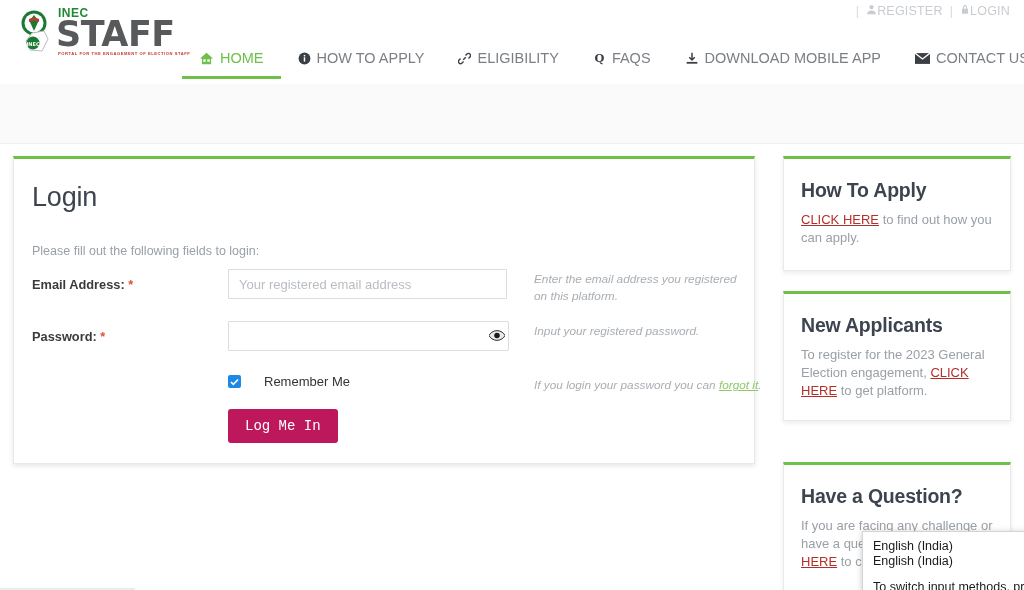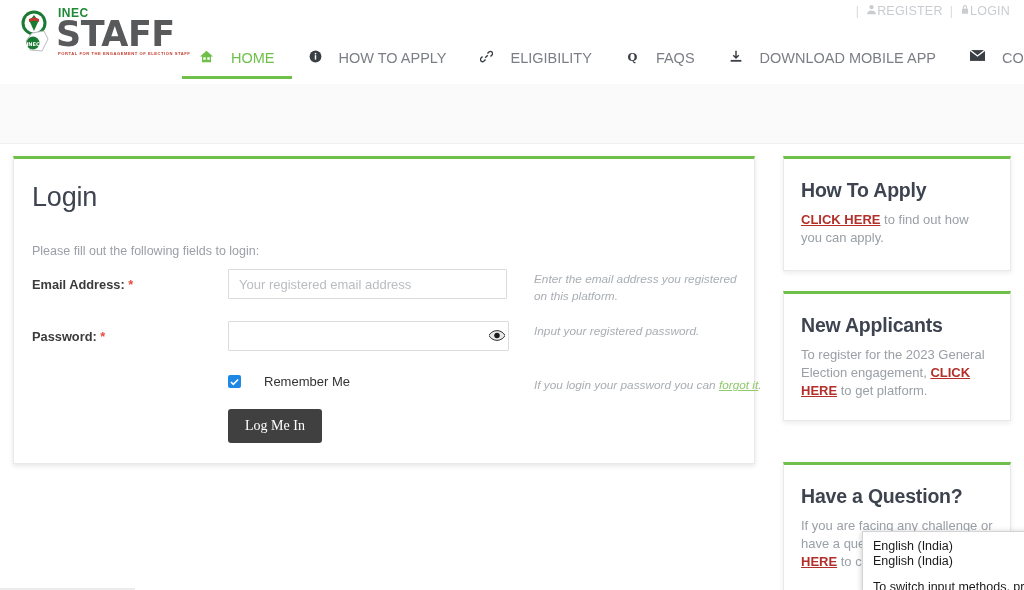--- a/index.html
+++ b/index.html
@@ -39,21 +39,21 @@
     font-size: 4.1px; color: #c0392b; letter-spacing: .55px; line-height: 7px;
     margin-left: 2px; white-space: nowrap; font-weight: bold;
   }
 
   
   .mainnav {
     position: absolute; left: 182px; top: 44px;
     display: flex; align-items: flex-start; height: 40px;
   }
   .navitem {
-    display: inline-flex; align-items: flex-start; gap: 17px;
+    display: inline-flex; align-items: center; gap: 6px;
     font-size: 14.5px; color: #7b7f85; text-decoration: none;
     padding: 6px 17px 13px 17px; white-space: nowrap; position: relative;
     font-family: "Liberation Sans", sans-serif;
   }
   .navitem.active { color: #6ec04a; }
   .navitem.active::after {
     content: ""; position: absolute; left: 0; right: 0; bottom: 0;
     height: 3px; background: #6ec04a;
   }
   .navitem .nav-ico { display: inline-flex; align-items: center; }
@@ -109,35 +109,35 @@
   .chk-row { position: absolute; left: 214px; top: 215px; display: flex; align-items: center; gap: 23px; }
   .chk {
     width: 13px; height: 13px; background: #1e88e5; border-radius: 2px;
     display: inline-flex; align-items: center; justify-content: center;
   }
   .chk svg { display: block; }
   .chk-label { font-size: 13px; color: #333; }
 
   .btn-login {
     position: absolute; left: 214px; top: 250px;
-    background: #404040; color: #fff; border: none;
+    background: #be185d; color: #fff; border: none;
     font-size: 14px; padding: 9px 17px; cursor: pointer; border-radius: 3px;
-    font-family: Liberation Serif, serif;
+    font-family: Liberation Mono, monospace;
   }
 
   
   .card {
     position: absolute; left: 783px; width: 228px; background: #fff;
     border: 1px solid #e9e9e9; border-top: 3px solid #6ec04a;
     box-shadow: 0 2px 5px rgba(0,0,0,.08);
     padding: 20px 17px 20px 17px;
   }
   .card-title { font-size: 19.5px; color: #3d4450; margin-bottom: 9px; font-weight: bold; letter-spacing: -.2px; }
   .card-body { font-size: 13px; color: #9aa0a6; line-height: 18px; }
-  .card-body .clickhere { color: #b3302a; font-weight: bold; }
+  .card-body .clickhere { color: #b3302a; font-weight: normal; }
 
   
   .footline {
     position: absolute; left: 0; bottom: 0; width: 135px; height: 2px; background: #ececec;
   }
 
   
   .ime {
     position: absolute; left: 862px; top: 531px; width: 175px; height: 62px;
     background: #fff; border: 1px solid #d4d4d4; box-shadow: 0 1px 6px rgba(0,0,0,.22);

